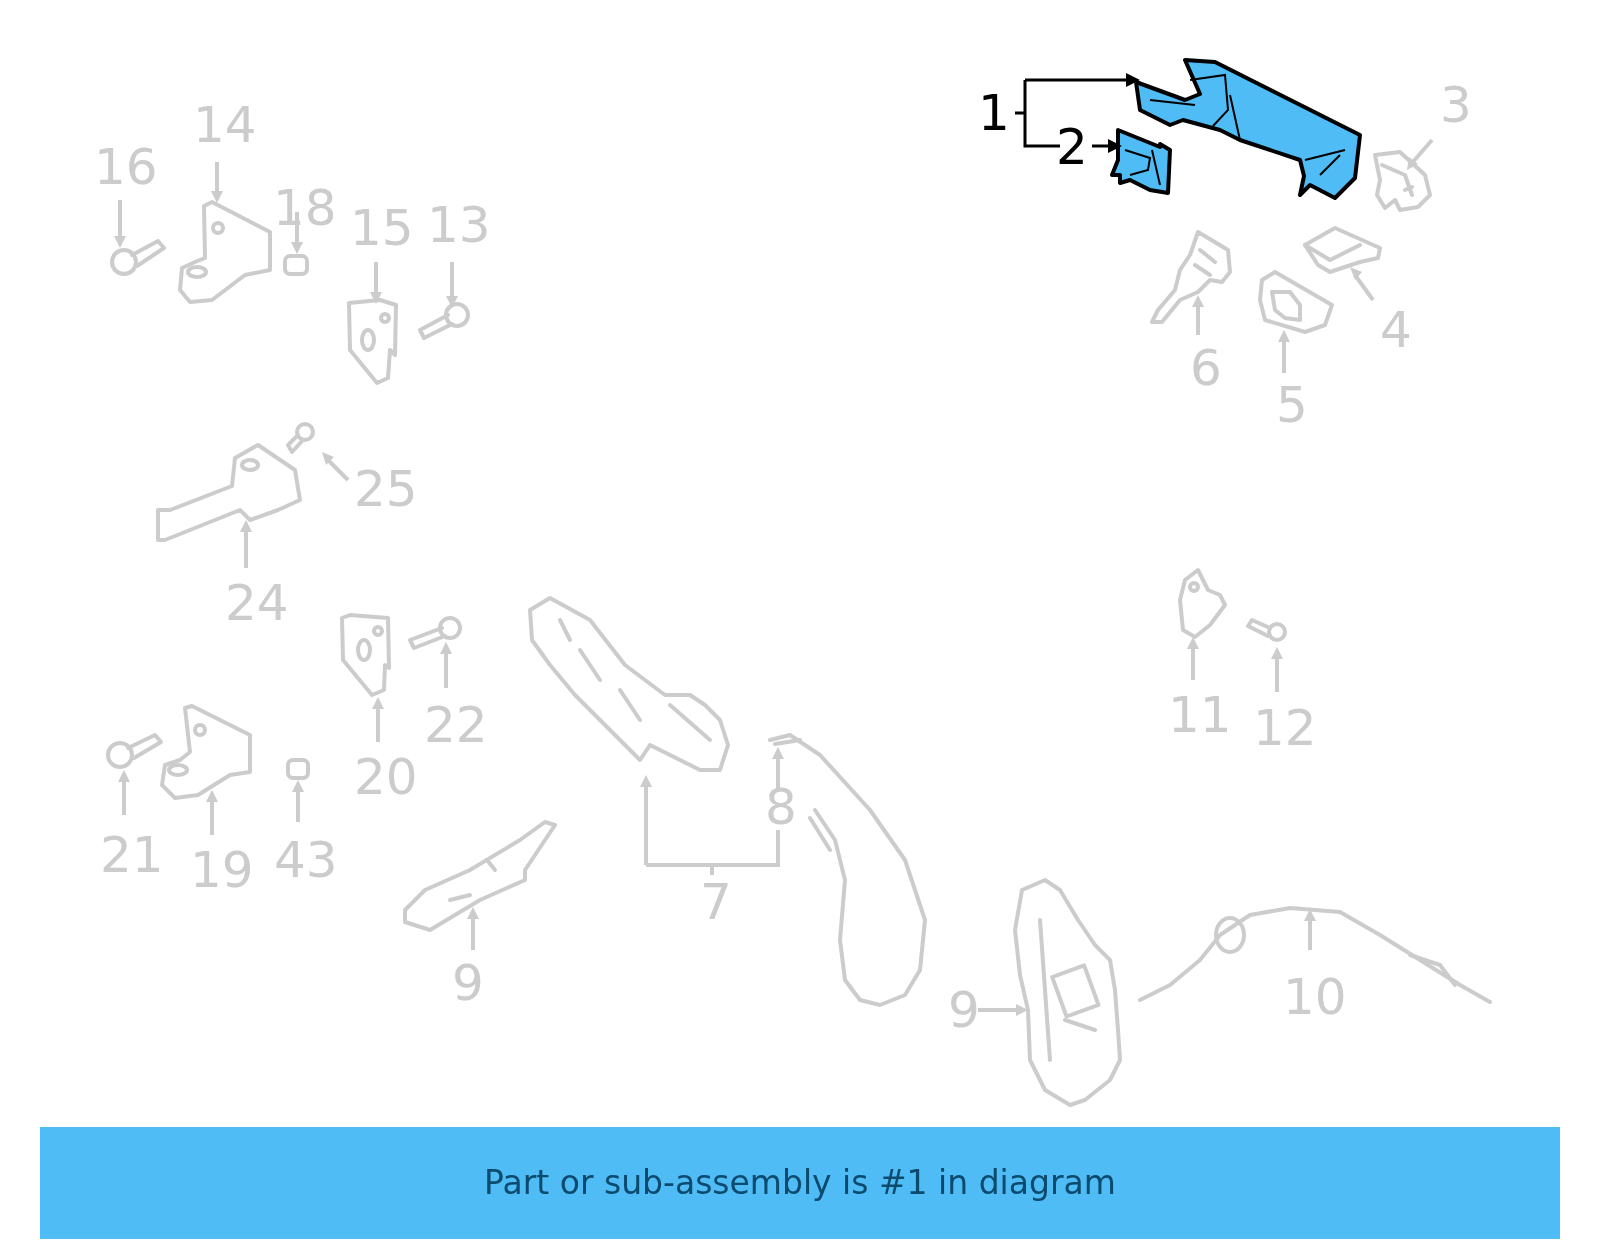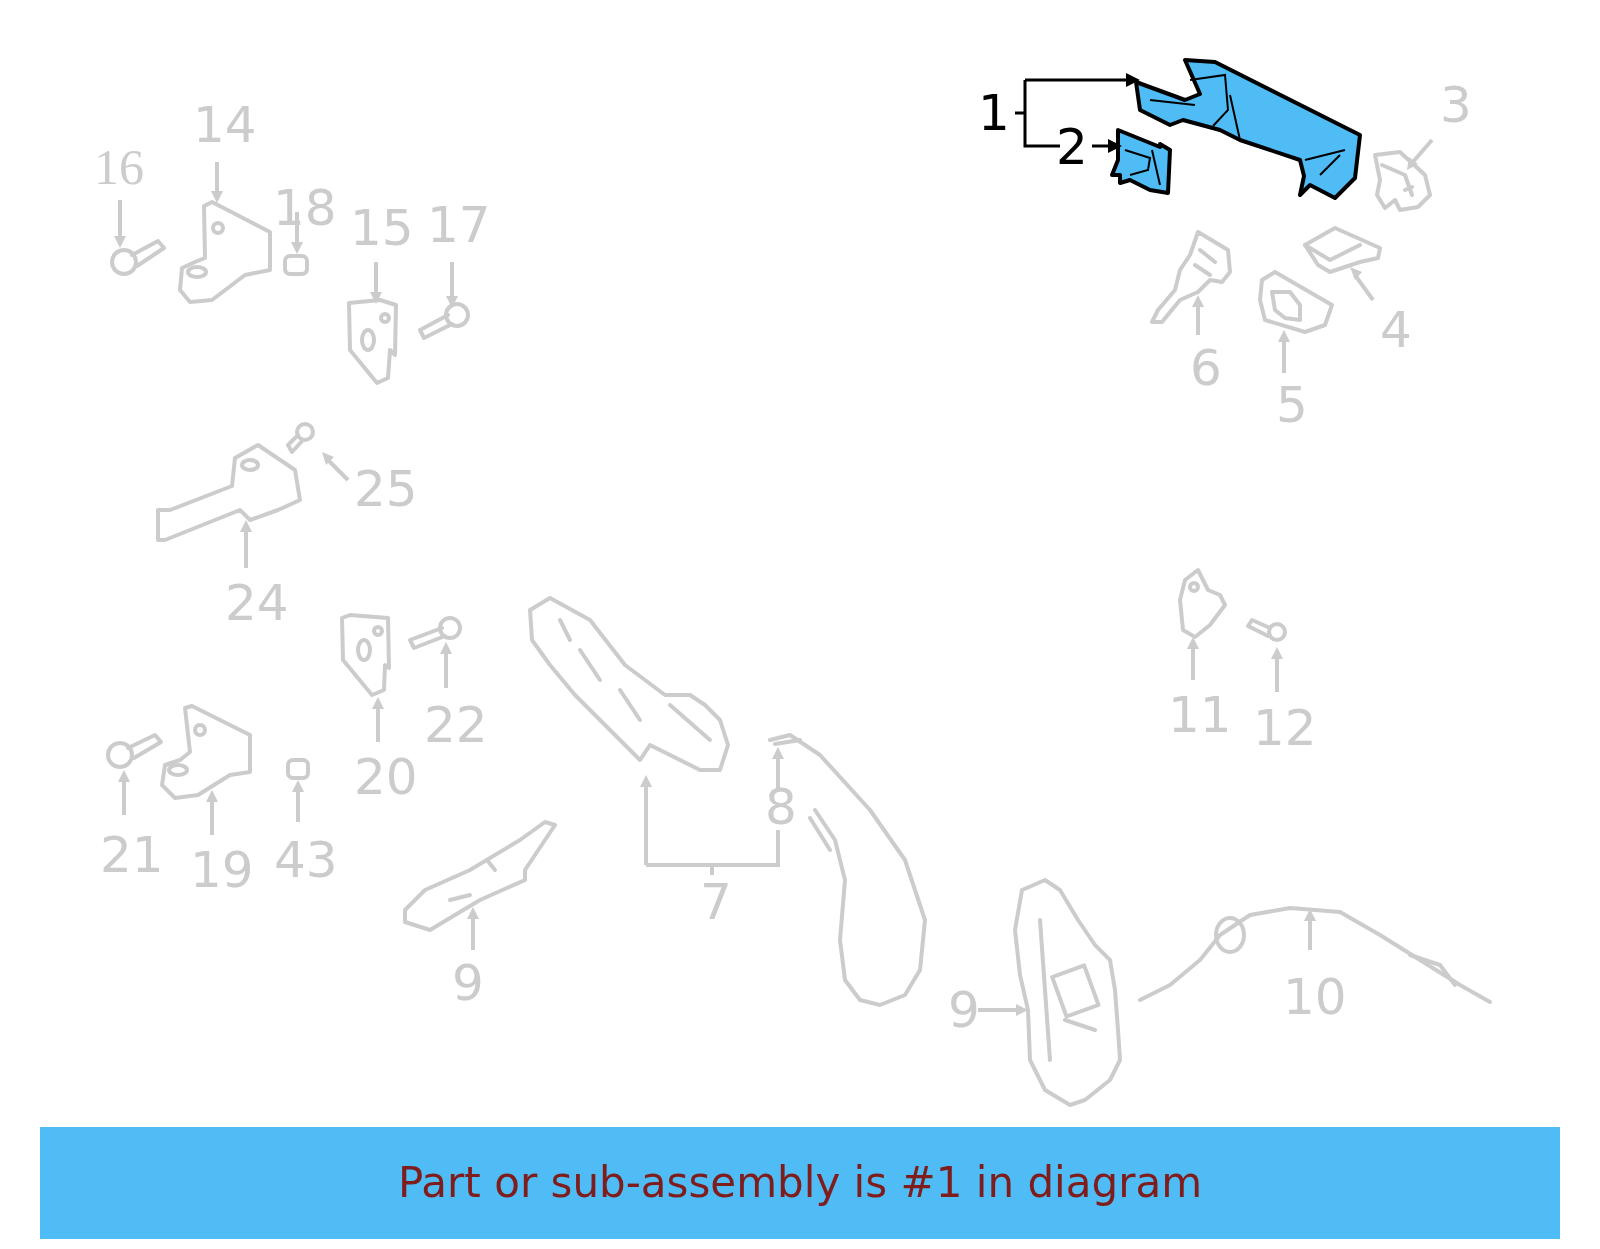--- a/index.html
+++ b/index.html
@@ -5,21 +5,21 @@
   html, body { margin: 0; padding: 0; background: #ffffff; }
   body { width: 1600px; height: 1249px; position: relative; overflow: hidden;
          font-family: "DejaVu Sans", sans-serif; }
   #diagram { position: absolute; left: 0; top: 0; width: 1600px; height: 1249px; }
   .callout { position: absolute; font-family: "DejaVu Sans", sans-serif; font-size: 50px;
              line-height: 1; color: #cccccc; white-space: nowrap; }
   .callout.hl { color: #000000; }
   #banner { position: absolute; left: 40px; top: 1127px; width: 1520px; height: 112px;
             background: #4fbcf5; display: flex; flex-direction: column;
             align-items: center; justify-content: center; }
-  #banner span { font-family: "DejaVu Sans", sans-serif; font-size: 42px; color: #7f1d1d; line-height: 50px; }
+  #banner span { font-family: "DejaVu Sans", sans-serif; font-size: 33px; color: #0c4a6e; line-height: 50px; }
   svg .g { fill: none; stroke: #cccccc; stroke-width: 4; stroke-linejoin: round; stroke-linecap: round; }
   svg .arrow { stroke: #cccccc; stroke-width: 4; fill: none; }
   svg .ah { fill: #cccccc; }
   svg .blue { fill: #4fbcf5; stroke: #000; stroke-width: 4; stroke-linejoin: round; }
   svg .bl { stroke: #000; stroke-width: 2; fill: none; }
   svg .ka { stroke: #000; stroke-width: 3; fill: none; }
   svg .kh { fill: #000; }
 </style>
 </head>
 <body>
@@ -217,22 +217,22 @@
 <div class="callout" style="left:1190px; top:343px;">6</div>
 <div class="callout" style="left:700px; top:877px;">7</div>
 <div class="callout" style="left:765px; top:782px;">8</div>
 <div class="callout" style="left:948px; top:985px;">9</div>
 <div class="callout" style="left:1283px; top:972px;">10</div>
 <div class="callout" style="left:1168px; top:690px;">11</div>
 <div class="callout" style="left:1253px; top:703px;">12</div>
 <div class="callout" style="left:452px; top:958px;">9</div>
 <div class="callout" style="left:193px; top:100px;">14</div>
 <div class="callout" style="left:350px; top:203px;">15</div>
-<div class="callout" style="left:94px; top:142px;font-family:Liberation Serif, serif;">16</div>
-<div class="callout" style="left:427px; top:200px;">17</div>
+<div class="callout" style="left:94px; top:142px;">16</div>
+<div class="callout" style="left:427px; top:200px;">13</div>
 <div class="callout" style="left:273px; top:149px;margin-top:34px;">18</div>
 <div class="callout" style="left:190px; top:845px;">19</div>
 <div class="callout" style="left:354px; top:752px;">20</div>
 <div class="callout" style="left:100px; top:830px;">21</div>
 <div class="callout" style="left:424px; top:700px;">22</div>
 <div class="callout" style="left:274px; top:835px;">43</div>
 <div class="callout" style="left:225px; top:578px;">24</div>
 <div class="callout" style="left:354px; top:464px;">25</div>
 
 <div id="banner">

